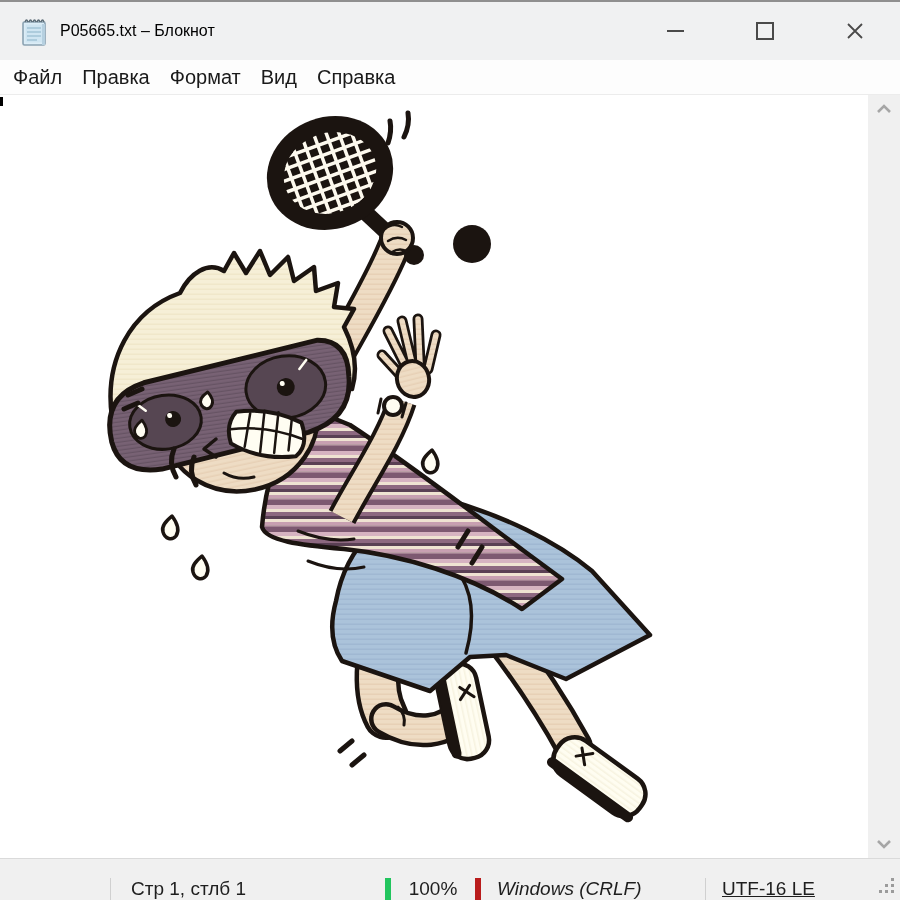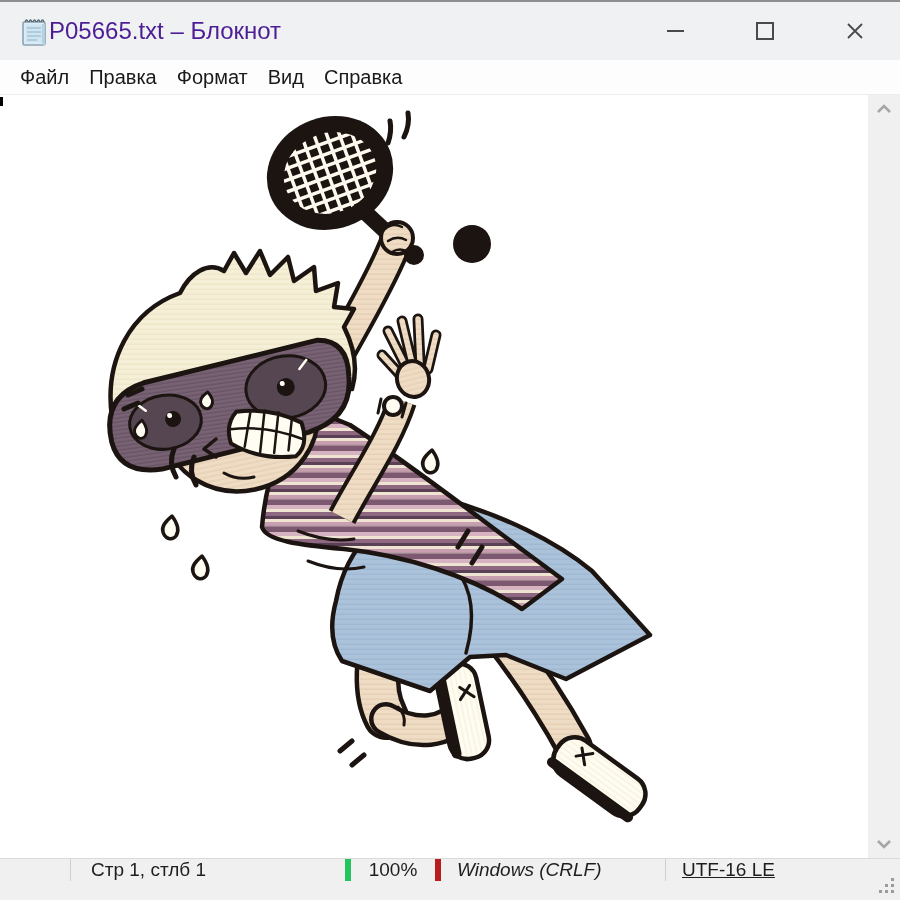--- a/index.html
+++ b/index.html
@@ -9,50 +9,50 @@
     background:#fff;
   }
   .window{width:900px;height:900px;display:flex;flex-direction:column;}
 
   
   .titlebar{
     height:58px;border-top:2px solid #8f8f8f;background:#f0f1f2;
     display:flex;align-items:center;flex:0 0 auto;
   }
   .app-icon{margin-left:19px;width:30px;height:32px;display:inline-flex;align-items:center;}
-  .title{font-size:24px;color:#4c1d95;white-space:nowrap;}
+  .title{margin-left:11px;font-size:16px;color:#000000;white-space:nowrap;}
   .controls{margin-left:auto;display:flex;height:100%;}
   .ctl{width:90px;height:100%;display:flex;align-items:center;justify-content:center;}
   .min-glyph{display:block;width:17px;height:2px;background:#4a4a4a;}
   .max-glyph{display:block;width:14px;height:14px;border:2px solid #4a4a4a;background:transparent;}
 
   
   .menubar{
     height:34px;background:#fdfdfd;border-bottom:1px solid #ececec;
-    display:flex;align-items:center;padding-left:10px;flex:0 0 auto;
+    display:flex;align-items:center;padding-left:3px;flex:0 0 auto;
   }
   .menu-item{font-size:20px;color:#1a1a1a;padding:0 10px;line-height:33px;}
 
   
   .content{position:relative;flex:1 1 auto;background:#ffffff;overflow:hidden;}
   .caret{position:absolute;left:0;top:2px;width:3px;height:9px;background:#000;}
   .illustration{position:absolute;left:0;top:0;}
 
   .scrollbar{
     position:absolute;top:0;right:0;bottom:0;width:32px;background:#f0f0f0;
   }
   .scroll-arrow{position:absolute;left:8px;width:16px;height:10px;}
   .scroll-arrow.up{top:9px;}
   .scroll-arrow.down{bottom:9px;}
 
   
   .statusbar{
     height:41px;border-top:1px solid #dadada;background:#f0f0f0;
-    display:flex;align-items:flex-start;position:relative;flex:0 0 auto;
-    font-size:19px;color:#1e1e1e;
+    display:flex;align-items:flex-end;position:relative;flex:0 0 auto;
+    font-size:19px;color:#1e1e1e;padding-left:40px;
   }
   .seg{display:flex;align-items:center;white-space:nowrap;}
   .seg0{width:70px;}
   .seg1{width:275px;border-left:1px solid #d0d0d0;padding-left:20px;box-sizing:border-box;}
   .seg2{width:90px;border-left:6px solid #22c55e;justify-content:center;box-sizing:border-box;}
   .seg3{width:230px;border-left:6px solid #b91c1c;padding-left:16px;box-sizing:border-box;font-style:italic;}
   .seg4{flex:1;border-left:1px solid #d0d0d0;padding-left:16px;box-sizing:border-box;text-decoration:underline;}
   .grip{position:absolute;right:3px;bottom:4px;width:20px;height:20px;}
 </style>
 </head>

